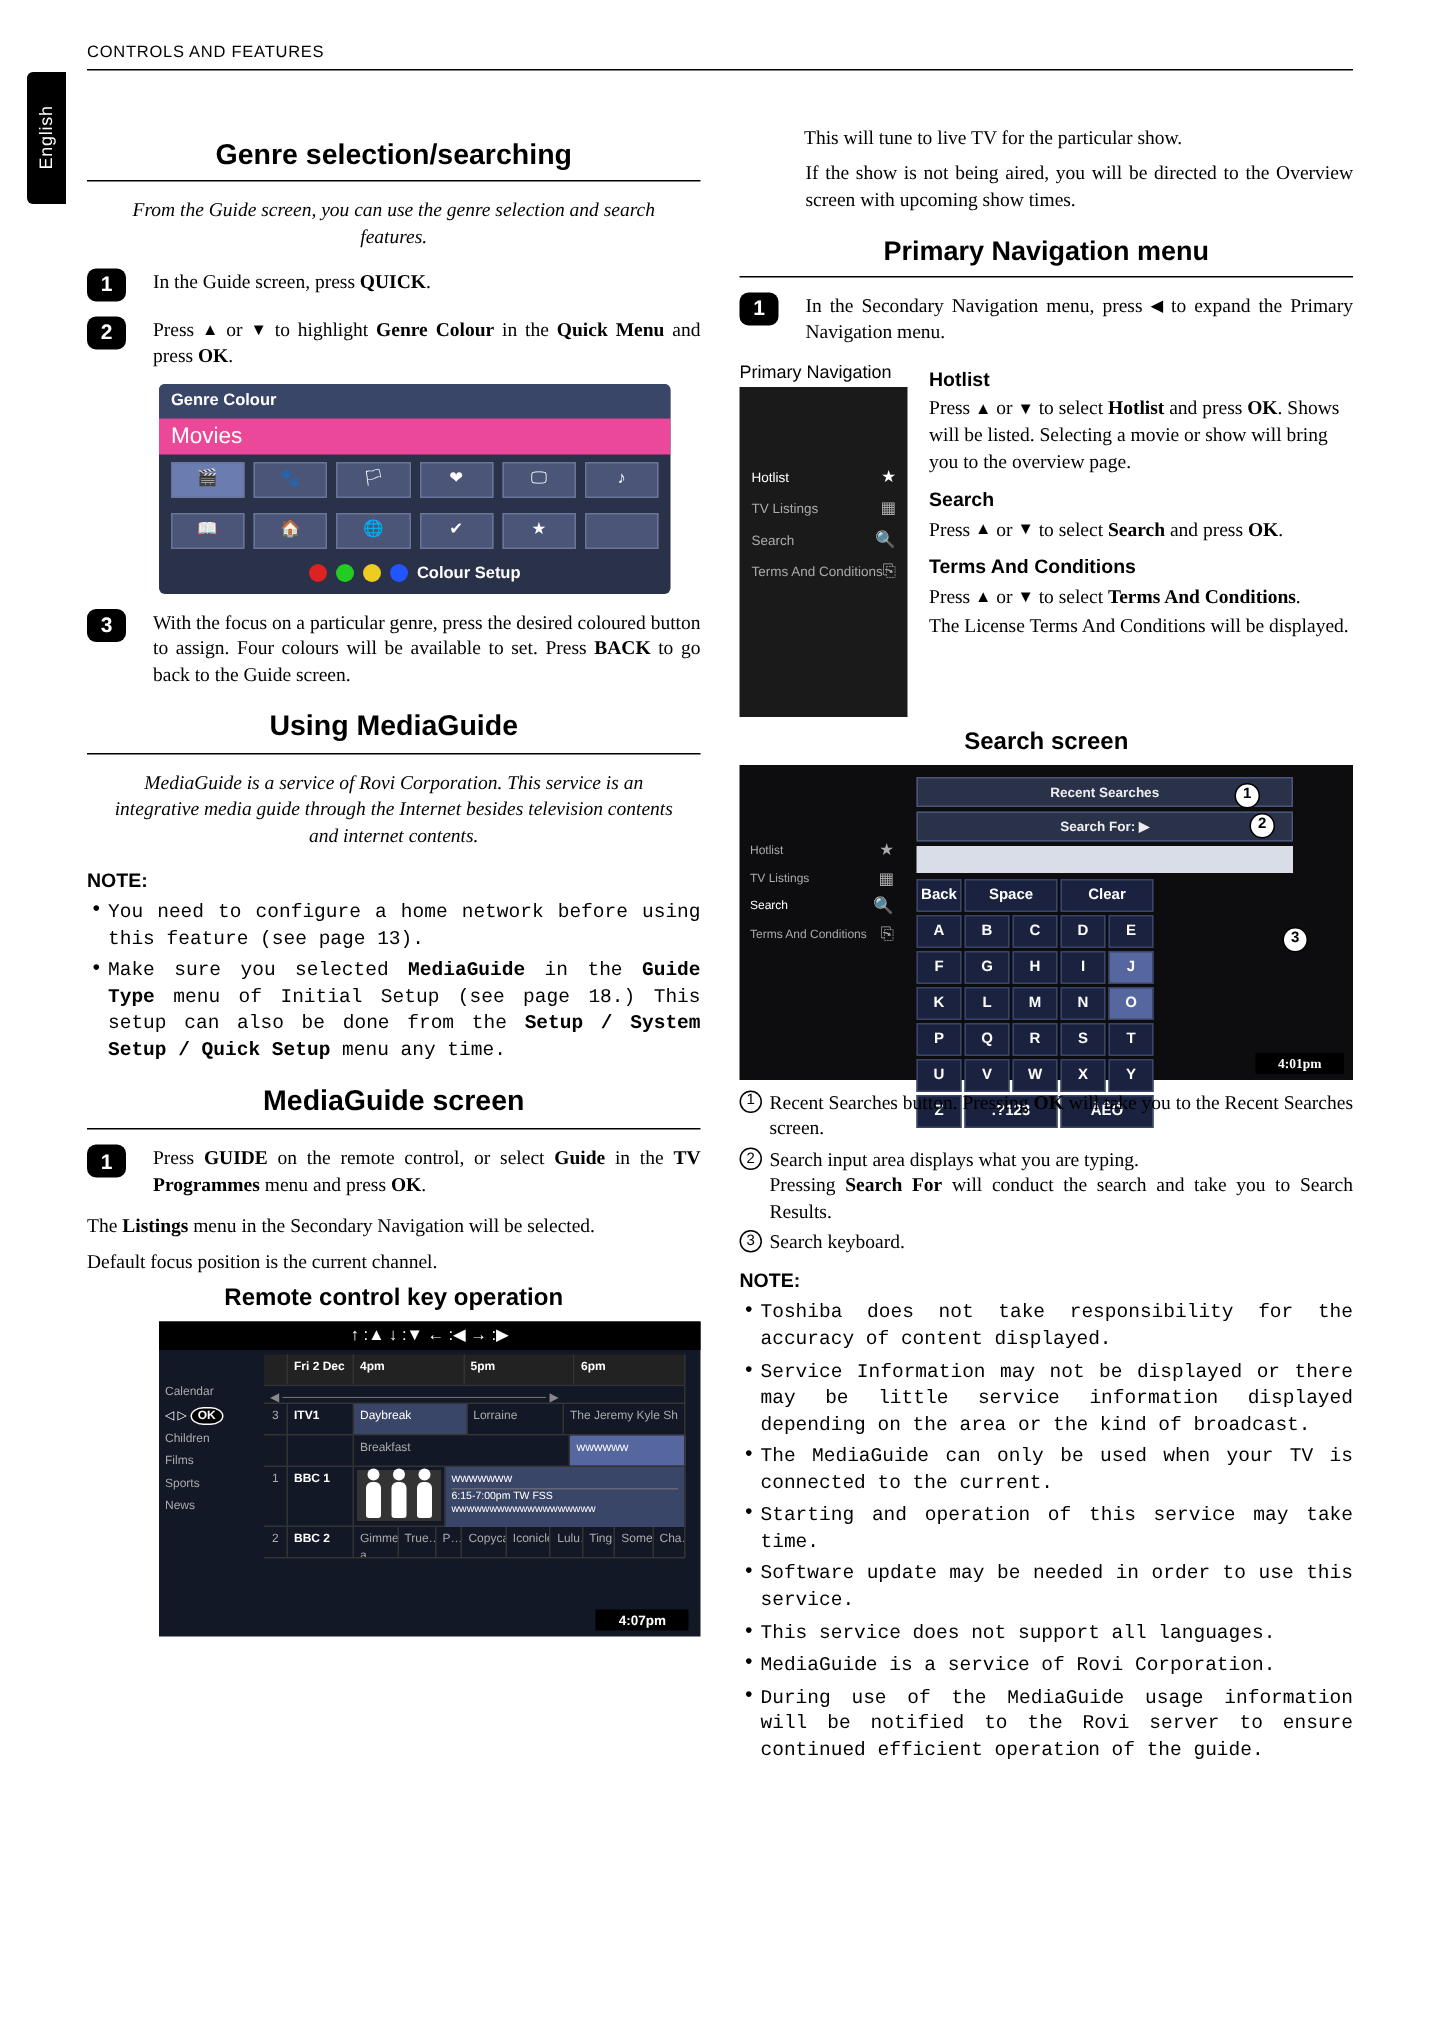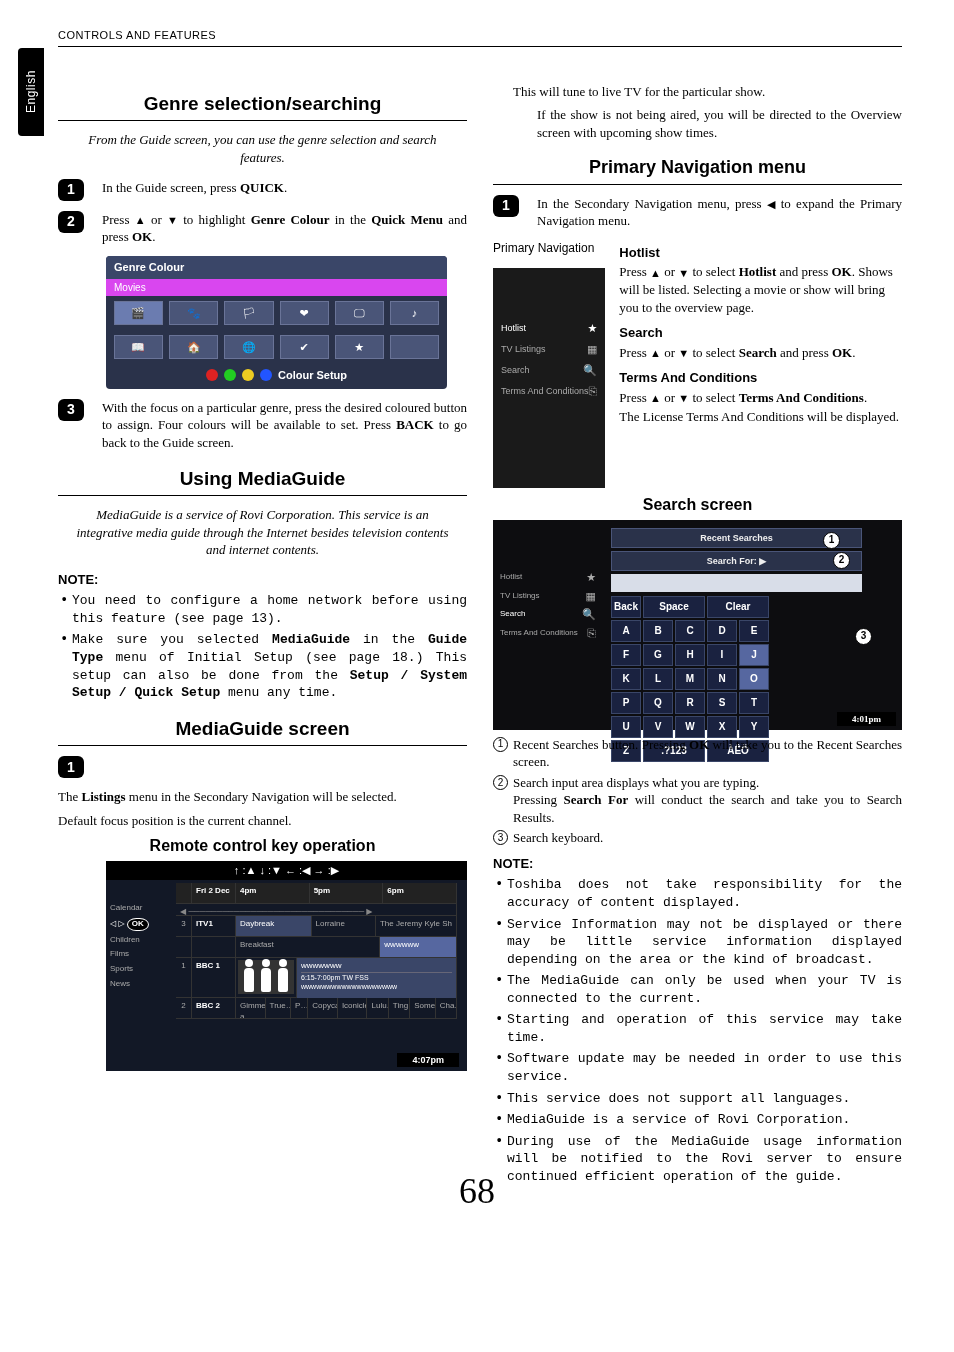--- a/index.html
+++ b/index.html
@@ -134,21 +134,21 @@
   .genre-fig {
     margin: 6px 20px 10px 48px;
     background: #2a324a;
     color: #fff;
     border-radius: 4px;
     overflow: hidden;
     font-family: Arial, sans-serif;
     font-size: 11px;
   }
   .genre-title { background: #3a4668; padding: 4px 8px; font-weight: bold; }
-  .genre-sub { background: #d946ef; padding: 2px 8px; font-size: 10px; }
+  .genre-sub { background: #ec4899; padding: 2px 8px; font-size: 15px; }
   .genre-row { display: flex; gap: 6px; padding: 5px 8px; }
   .genre-cell {
     flex: 1;
     height: 24px;
     background: #4a5578;
     border: 1px solid #6a7498;
     display: flex;
     align-items: center;
     justify-content: center;
     font-size: 11px;
@@ -187,21 +187,21 @@
   }
   .nav-item.active { color: #fff; }
   .nav-ico { font-size: 11px; }
   .nav-side h4 {
     font-family: Arial, sans-serif;
     font-weight: bold;
     font-size: 13px;
     margin: 4px 0 2px 0;
   }
   .nav-side p { margin: 0 0 8px 0; }
-  .nav-caption { font-family: Arial, sans-serif; font-size: 12px; margin-bottom: 12px; }
+  .nav-caption { font-family: Arial, sans-serif; font-size: 12px; margin-bottom: 2px; }
 
   
   .guide-fig {
     margin: 4px 0 4px 48px;
     height: 210px;
     background: #121826;
     color: #ccc;
     font-family: Arial, sans-serif;
     font-size: 9px;
     position: relative;
@@ -392,20 +392,23 @@
       <p class="intro">MediaGuide is a service of Rovi Corporation. This service is an integrative media guide through the Internet besides television contents and internet contents.</p>
       <div class="note-head">NOTE:</div>
       <ul class="bullets">
         <li><span>You need to configure a home network before using this feature (see page 13).</span></li>
         <li><span>Make sure you selected </span><span class="b">MediaGuide</span><span> in the </span><span class="b">Guide Type</span><span> menu of Initial Setup (see page 18.) This setup can also be done from the </span><span class="b">Setup / System Setup / Quick Setup</span><span> menu any time.</span></li>
       </ul>
 
       <h2 class="section">MediaGuide screen</h2>
       <div class="step">
         <div class="step-num">1</div>
+        <div class="step-body">
+          <span>Press </span><span class="b">GUIDE</span><span> on the remote control, or select </span><span class="b">Guide</span><span> in the </span><span class="b">TV Programmes</span><span> menu and press </span><span class="b">OK</span><span>.</span>
+        </div>
       </div>
       <p class="para"><span>The </span><span class="b">Listings</span><span> menu in the Secondary Navigation will be selected.</span></p>
       <p class="para">Default focus position is the current channel.</p>
       <div class="subhead">Remote control key operation</div>
 
       <div class="guide-fig">
         <div class="guide-keyrow">↑ :▲   ↓ :▼   ← :◀   → :▶</div>
         <div class="gh-left">
           <div class="gh-left-item">Calendar</div>
           <div class="gh-left-item" style="color:#fff">◁ ▷ <span class="ok-oval">OK</span></div>
@@ -464,21 +467,21 @@
             <div class="gh-cell" style="flex:0.3">Ting…</div>
             <div class="gh-cell" style="flex:0.4">Someth…</div>
             <div class="gh-cell" style="flex:0.3">Cha…</div>
           </div>
         </div>
         <div class="gh-time">4:07pm</div>
       </div>
     </div>
 
     <div class="col">
-      <p class="para" style="margin-left:20px;margin-top:6px">This will tune to live TV for the particular show.</p>
+      <p class="para" style="margin-left:43px;margin-top:6px">This will tune to live TV for the particular show.</p>
       <p class="para" style="margin-left:44px">If the show is not being aired, you will be directed to the Overview screen with upcoming show times.</p>
 
       <h2 class="section right">Primary Navigation menu</h2>
 
       <div class="step">
         <div class="step-num">1</div>
         <div class="step-body"><span>In the Secondary Navigation menu, press </span><span class="tri">◀</span><span> to expand the Primary Navigation menu.</span></div>
       </div>
 
       <div class="navrow">
@@ -595,14 +598,13 @@
         <li>The MediaGuide can only be used when your TV is connected to the current.</li>
         <li>Starting and operation of this service may take time.</li>
         <li>Software update may be needed in order to use this service.</li>
         <li>This service does not support all languages.</li>
         <li>MediaGuide is a service of Rovi Corporation.</li>
         <li>During use of the MediaGuide usage information will be notified to the Rovi server to ensure continued efficient operation of the guide.</li>
       </ul>
     </div>
   </div>
 
-  <div class="page-num">68</div>
 </div>
 
 </body></html>

